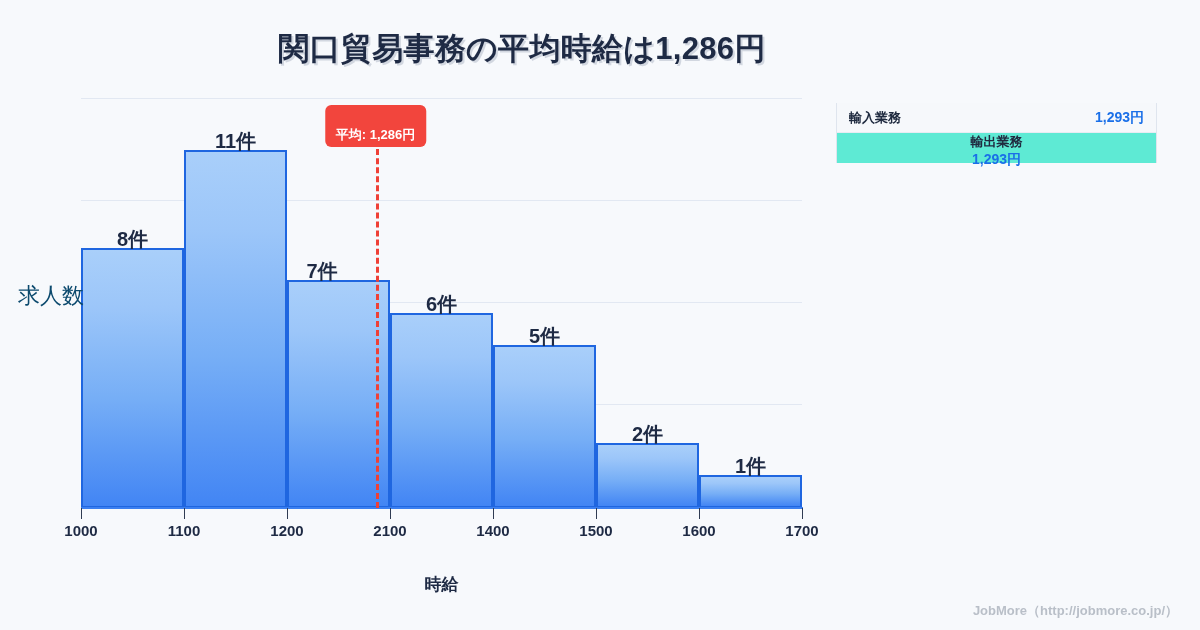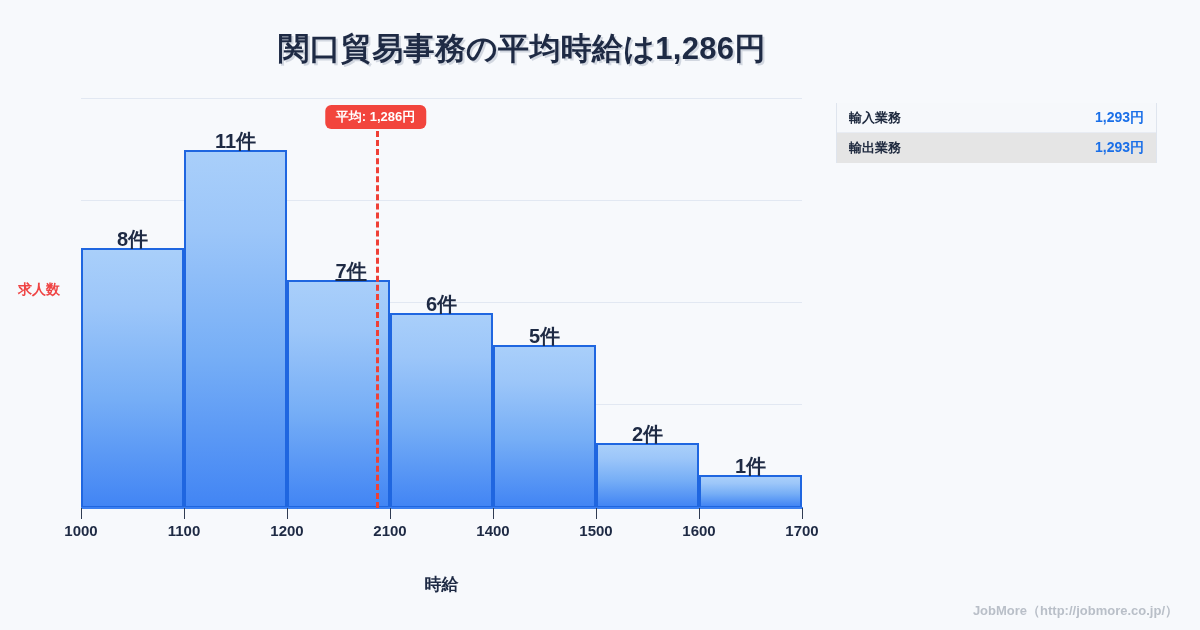--- a/index.html
+++ b/index.html
@@ -97,34 +97,34 @@
     border-left: 3px dashed #ef4036;
   }
   .avg-badge {
     position: absolute;
     top: 105px;
     transform: translateX(-50%);
     background: #f2453d;
     color: #ffffff;
     font-size: 13px;
     font-weight: bold;
-    padding: 5px 11px 6px 11px;
+    padding: 23px 11px 6px 11px;
     border-radius: 6px;
     white-space: nowrap;
     line-height: 1;
   }
 
   
   .y-axis-title {
     position: absolute;
     left: 18px;
     top: 281px;
-    font-size: 14px;
-    font-weight: bold;
-    color: #ef4444;
+    font-size: 22px;
+    font-weight: normal;
+    color: #0c4a6e;
     white-space: nowrap;
   }
   .x-axis-title {
     position: absolute;
     left: 81px;
     top: 573px;
     width: 721px;
     text-align: center;
     font-size: 17px;
     font-weight: bold;
@@ -157,21 +157,21 @@
     justify-content: space-between;
     height: 30px;
     padding: 0 12px;
     box-sizing: border-box;
     border-bottom: 1px solid #e8ecf3;
   }
   .side-row:last-child {
     border-bottom: none;
   }
   .side-row.odd { background: #f6f8fb; }
-  .side-row.even { background: #e5e5e5; }
+  .side-row.even { background: #5eead4; flex-direction: column; }
   .side-row-label {
     font-size: 13px;
     font-weight: bold;
     color: #202b40;
     white-space: nowrap;
   }
   .side-row-value {
     font-size: 14px;
     font-weight: bold;
     color: #1a6fe8;
@@ -199,21 +199,21 @@
 <div class="gridline" style="top: 0px;"></div>
     <div class="gridline" style="top: 102px;"></div>
     <div class="gridline" style="top: 204px;"></div>
     <div class="gridline" style="top: 306px;"></div>
     <div class="gridline" style="top: 408px;"></div>
     <div class="bar" style="left: 0px; width: 103px; height: 260.317px;"></div>
     <div class="bar-label" style="left: 51.5px; top: 127.683px;">8件</div>
     <div class="bar" style="left: 103px; width: 103px; height: 357.937px;"></div>
     <div class="bar-label" style="left: 154.5px; top: 30.0635px;">11件</div>
     <div class="bar" style="left: 206px; width: 103px; height: 227.778px;"></div>
-    <div class="bar-label" style="left: 270px; top: 160.222px; text-decoration: underline;">7件</div>
+    <div class="bar-label" style="left: 241px; top: 160.222px;">7件</div>
     <div class="bar" style="left: 309px; width: 103px; height: 195.238px;"></div>
     <div class="bar-label" style="left: 360.5px; top: 192.762px;">6件</div>
     <div class="bar" style="left: 412px; width: 103px; height: 162.698px;"></div>
     <div class="bar-label" style="left: 463.5px; top: 225.302px;">5件</div>
     <div class="bar" style="left: 515px; width: 103px; height: 65.0794px;"></div>
     <div class="bar-label" style="left: 566.5px; top: 322.921px;">2件</div>
     <div class="bar" style="left: 618px; width: 103px; height: 32.5397px;"></div>
     <div class="bar-label" style="left: 669.5px; top: 355.46px;">1件</div>
   </div>
 

